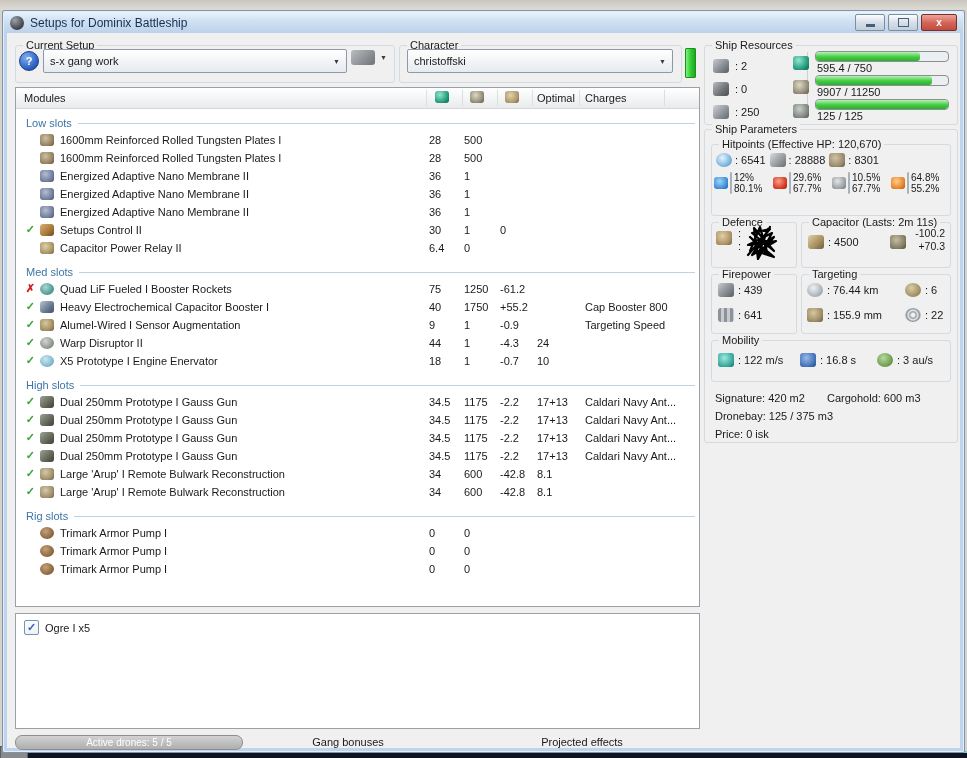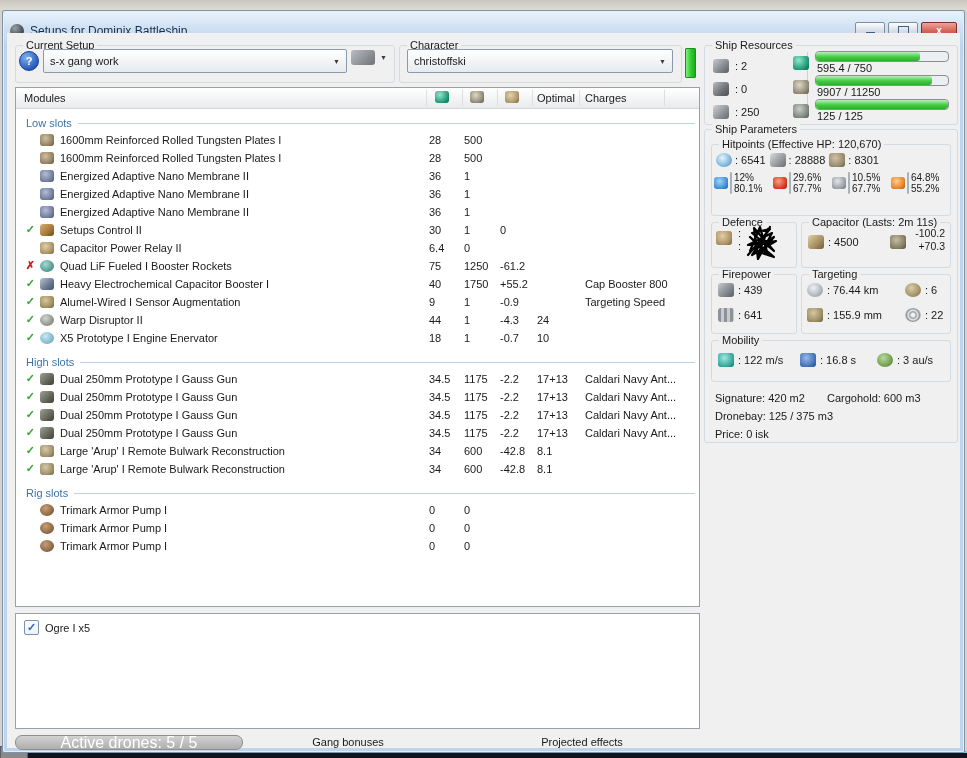--- a/index.html
+++ b/index.html
@@ -2,21 +2,21 @@
 <html><head>
 <meta charset="utf-8">
 <style>
   html,body{margin:0;padding:0;}
   body{width:967px;height:758px;position:relative;background:#d6d3cd;font-family:"Liberation Sans",sans-serif;font-size:11px;color:#1a1a1a;overflow:hidden;}
   .top-strip{position:absolute;left:0;top:0;width:967px;height:10px;background:linear-gradient(#c9c6c0,#dedbd5);}
   .taskbar-strip{position:absolute;left:0;top:751px;width:967px;height:7px;background:#10141f;border-top:2px solid #79c7d9;}
   .taskbar-stub{position:absolute;left:0;top:746px;width:26px;height:12px;background:#8a8a8a;border:1px solid #5e5e5e;}
   
   .window{position:absolute;left:2px;top:10px;width:961px;height:741px;background:#bdd4ec;border:1px solid #7f94ab;border-radius:2px;box-shadow:inset 0 0 0 1px #e3eefb;}
-  .titlebar{position:absolute;left:1px;top:1px;right:1px;height:37px;background:linear-gradient(#e8f2fc,#cfe0f2 45%,#bcd2ea);display:flex;align-items:center;padding:0 6px;border-radius:2px 2px 0 0;}
+  .titlebar{position:absolute;left:1px;top:1px;right:1px;height:21px;background:linear-gradient(#e8f2fc,#cfe0f2 45%,#bcd2ea);display:flex;align-items:center;padding:0 6px;border-radius:2px 2px 0 0;}
   .app-icon{width:14px;height:14px;border-radius:50%;background:radial-gradient(circle at 35% 30%,#9aa2a8,#4a4f55 60%,#23262a);margin-right:6px;flex:0 0 auto;}
   .title-text{color:#16304f;font-size:12px;white-space:nowrap;}
   .win-btns{margin-left:auto;display:flex;gap:3px;align-items:center;}
   .wbtn{width:28px;height:15px;border:1px solid #7c8fa0;border:1px solid #7c8fa0;border-radius:2px;background:linear-gradient(#fdfdfe,#d7dfe9 50%,#c3cedb);display:flex;align-items:center;justify-content:center;color:#33506e;font-size:9px;line-height:1;}
   .wbtn.close{width:34px;background:linear-gradient(#efa49a,#d4675a 50%,#c04c3e);border-color:#7c2f28;color:#fff;font-weight:bold;font-size:10px;}
   .glyph-min{width:9px;height:3px;background:#41607f;margin-top:6px;}
   .glyph-max{width:9px;height:7px;border:1px solid #41607f;}
   .client{position:absolute;left:4px;top:22px;width:953px;height:715px;background:#f0f0f0;}
   
   .group{position:absolute;border:1px solid #d3dae1;border-radius:3px;}
@@ -88,21 +88,21 @@
   .c-name{position:absolute;left:44px;top:2px;white-space:nowrap;}
   .c-cpu{position:absolute;left:413px;top:2px;}
   .c-pg{position:absolute;left:448px;top:2px;}
   .c-cap{position:absolute;left:484px;top:2px;}
   .c-opt{position:absolute;left:521px;top:2px;}
   .c-chg{position:absolute;left:569px;top:2px;white-space:nowrap;}
   
   .drone-row{display:flex;align-items:center;gap:6px;padding:6px 0 0 8px;}
   .checkbox{width:13px;height:13px;border:1px solid #7a93ad;border-radius:2px;background:linear-gradient(#fdfdfd,#eef1f4);display:flex;align-items:center;justify-content:center;color:#2a66c8;font-size:11px;font-weight:bold;line-height:1;}
   
-  .active-bar{position:absolute;height:13px;border:1px solid #8e8e8e;border-radius:7px;background:linear-gradient(#d2d2d2,#aeaeae);display:flex;align-items:center;justify-content:center;color:#fff;font-size:16px;}
+  .active-bar{position:absolute;height:13px;border:1px solid #8e8e8e;border-radius:7px;background:linear-gradient(#d2d2d2,#aeaeae);display:flex;align-items:center;justify-content:center;color:#fff;font-size:10px;}
   .bottom-label{position:absolute;transform:translateX(-50%);}
   
   .res-left{position:absolute;left:8px;top:8px;width:92px;}
   .res-left .rrow{display:flex;align-items:center;gap:6px;height:23px;}
   .res-sep{position:absolute;left:102px;top:6px;bottom:6px;width:1px;background:#c8d2da;}
   .res-right{position:absolute;left:110px;top:4px;right:8px;}
   .res-bar-row{position:relative;height:24px;}
   .res-bar-row .ico{position:absolute;left:-22px;top:6px;}
   .bar-track{position:absolute;left:0;top:1px;right:0;height:9px;border:1px solid #8a8f94;border-radius:4px;background:#eceff1;overflow:hidden;}
   .bar-fill{height:100%;background:linear-gradient(#b6f2b6,#44cc44 55%,#2fae2f);border-radius:3px;}
@@ -223,20 +223,24 @@
             <span class="c-cpu">30</span>
             <span class="c-pg">1</span>
             <span class="c-cap">0</span>
           </div>
           <div class="mod-row">
             <span class="ico sm" data-icon="cap-relay-icon"></span>
             <span class="c-name">Capacitor Power Relay II</span>
             <span class="c-cpu">6.4</span>
             <span class="c-pg">0</span>
           </div>
+          <div class="section-title">
+            <span>Med slots</span>
+            <span class="rule"></span>
+          </div>
           <div class="mod-row">
             <span class="status bad">✗</span>
             <span class="ico sm" data-icon="afterburner-icon"></span>
             <span class="c-name">Quad LiF Fueled I Booster Rockets</span>
             <span class="c-cpu">75</span>
             <span class="c-pg">1250</span>
             <span class="c-cap">-61.2</span>
           </div>
           <div class="mod-row">
             <span class="status ok">✓</span>

